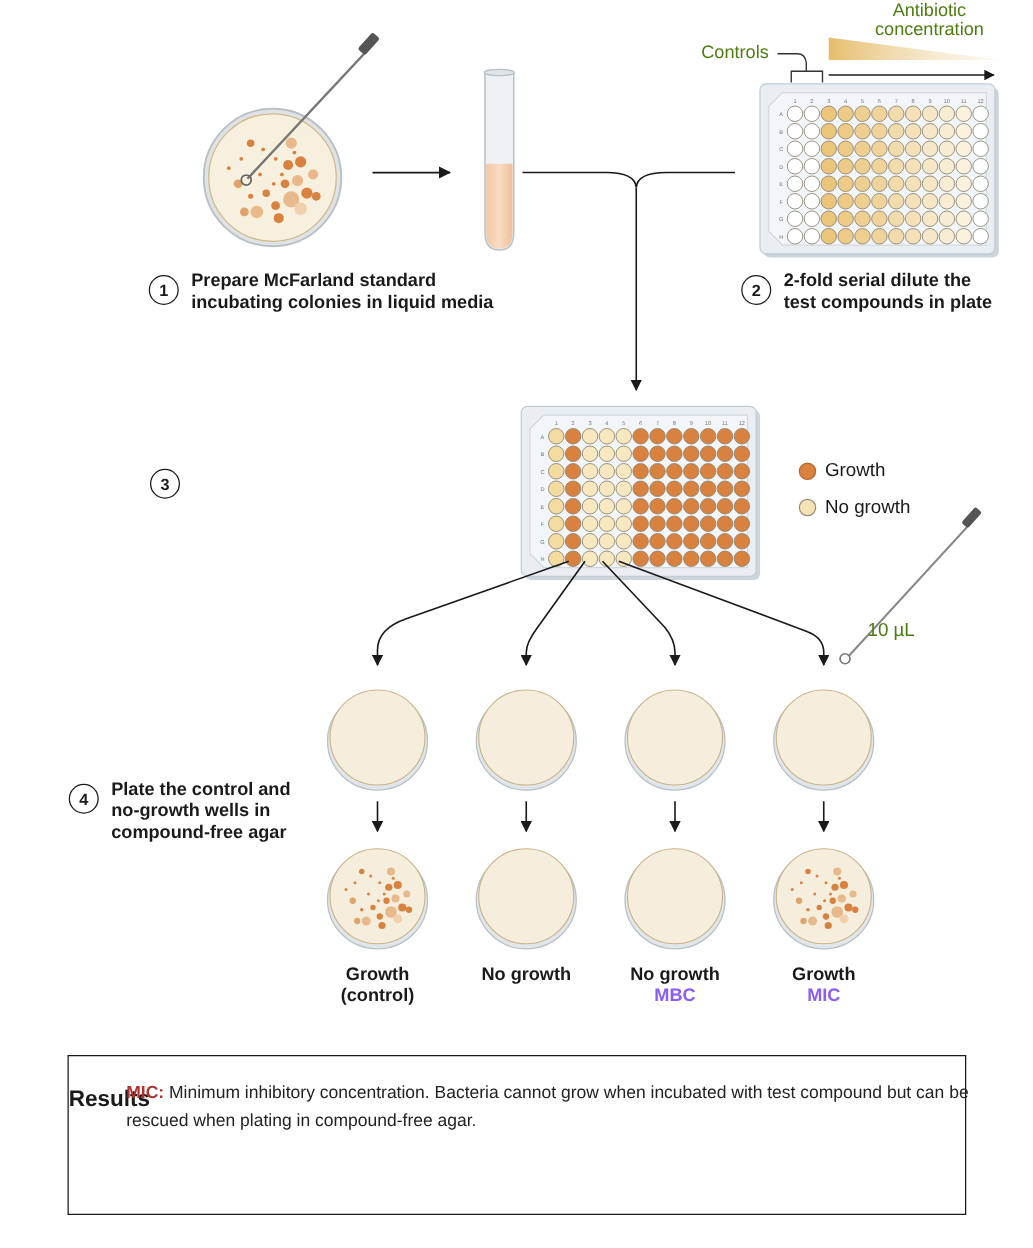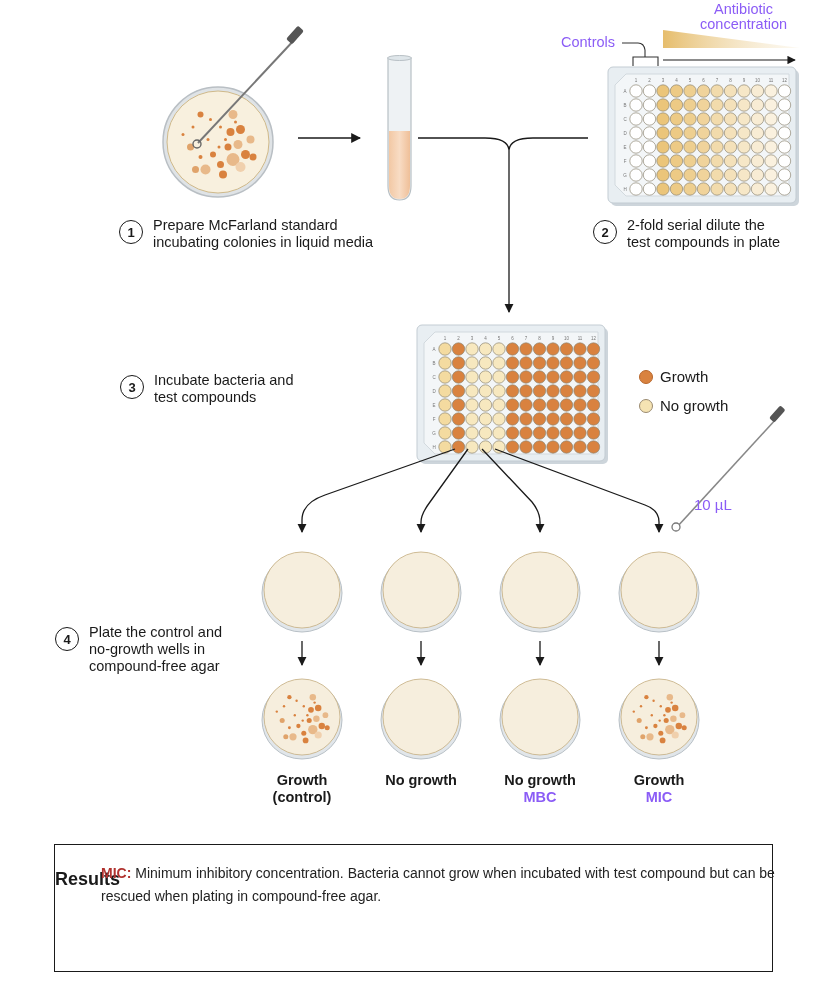--- a/index.html
+++ b/index.html
@@ -4,23 +4,23 @@
 <style>
   html, body { margin: 0; padding: 0; background: #ffffff; }
   body { width: 826px; height: 998px; position: relative; overflow: hidden;
          font-family: "Liberation Sans", "DejaVu Sans", sans-serif; color: #1a1a1a; }
   #stage { position: absolute; left: 0; top: 0; width: 826px; height: 998px; }
   .abs { position: absolute; }
   .step { position: absolute; display: flex; align-items: flex-start; }
   .step-num { width: 24px; height: 24px; border: 1.8px solid #1a1a1a; border-radius: 50%;
               display: flex; align-items: center; justify-content: center;
               font-weight: bold; font-size: 13px; box-sizing: border-box; flex: 0 0 auto; margin-right: 10px; margin-top: 3px; }
-  .step-text { font-weight: normal; font-size: 14.5px; line-height: 17px; color: #1a1a1a; }
+  .step-text { font-weight: bold; font-size: 14.5px; line-height: 17px; color: #1a1a1a; }
   .step-text div { white-space: nowrap; }
-  .label { position: absolute; font-size: 14px; color: #8b5cf6; white-space: nowrap; }
+  .label { position: absolute; font-size: 14px; color: #4d7c0f; white-space: nowrap; }
   .legend-item { position: absolute; display: flex; align-items: center; font-size: 15px; }
   .legend-dot { width: 14px; height: 14px; border-radius: 50%; margin-right: 7px; box-sizing: border-box; border: 1px solid #9a8a70; }
   .outcome { position: absolute; width: 120px; text-align: center; font-weight: bold; font-size: 14.5px; line-height: 17px; }
   .outcome .accent { color: #8b5cf6; }
   #results-title { position: absolute; left: 55px; top: 828px; font-weight: bold; font-size: 18px; margin-top: 41px; }
   #results-box { position: absolute; left: 54px; top: 844px; width: 719px; height: 128px; border: 1.5px solid #1a1a1a; box-sizing: border-box; }
   .def { position: absolute; left: 46px; font-size: 14px; line-height: 23px; color: #222; width: 690px; }
   .def .term { color: #b0322e; font-weight: bold; }
 </style>
 </head>
@@ -461,24 +461,20 @@
   <div class="step" style="left:593px;top:217px">
     <div class="step-num">2</div>
     <div class="step-text">
       <div>2-fold serial dilute the</div>
       <div>test compounds in plate</div>
     </div>
   </div>
 
   <div class="step" style="left:120px;top:372px">
     <div class="step-num">3</div>
-    <div class="step-text">
-      <div>Incubate bacteria and</div>
-      <div>test compounds</div>
-    </div>
   </div>
 
   <div class="step" style="left:55px;top:624px">
     <div class="step-num">4</div>
     <div class="step-text">
       <div>Plate the control and</div>
       <div>no-growth wells in</div>
       <div>compound-free agar</div>
     </div>
   </div>

